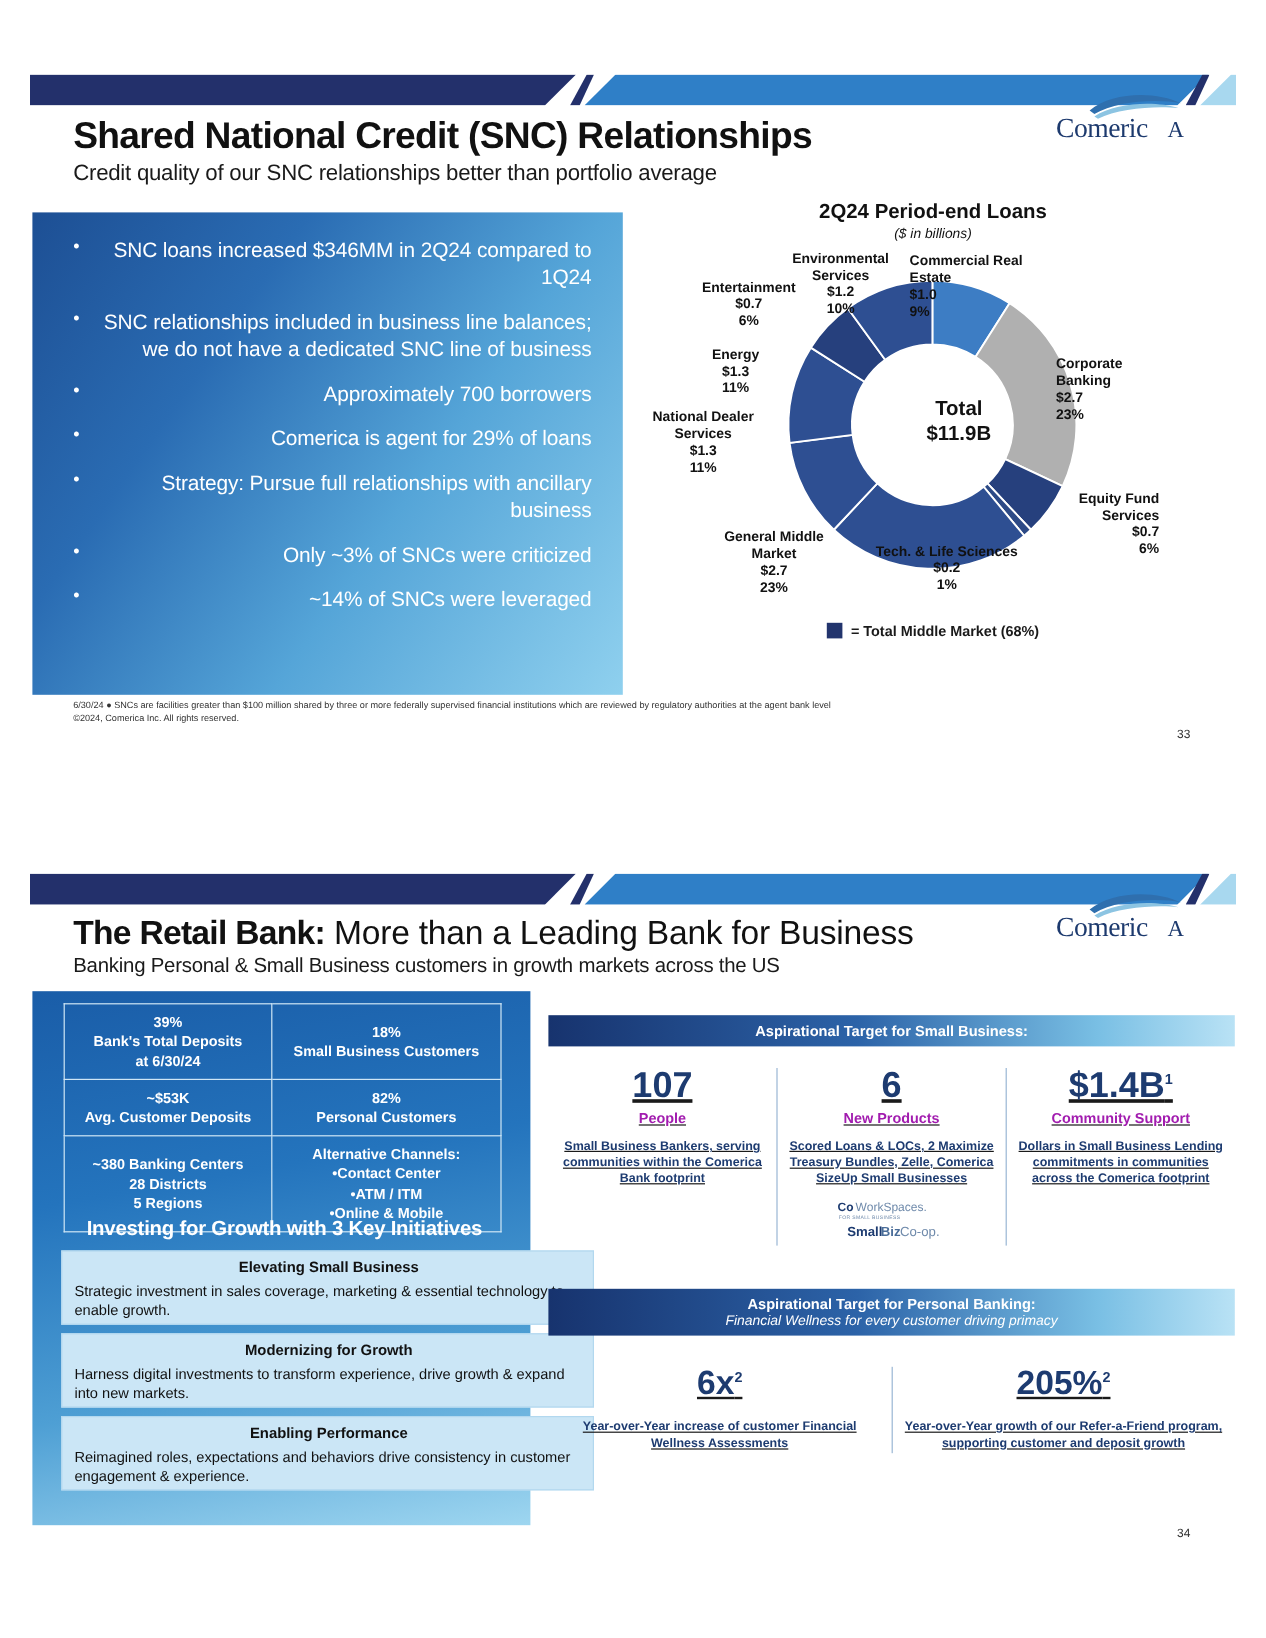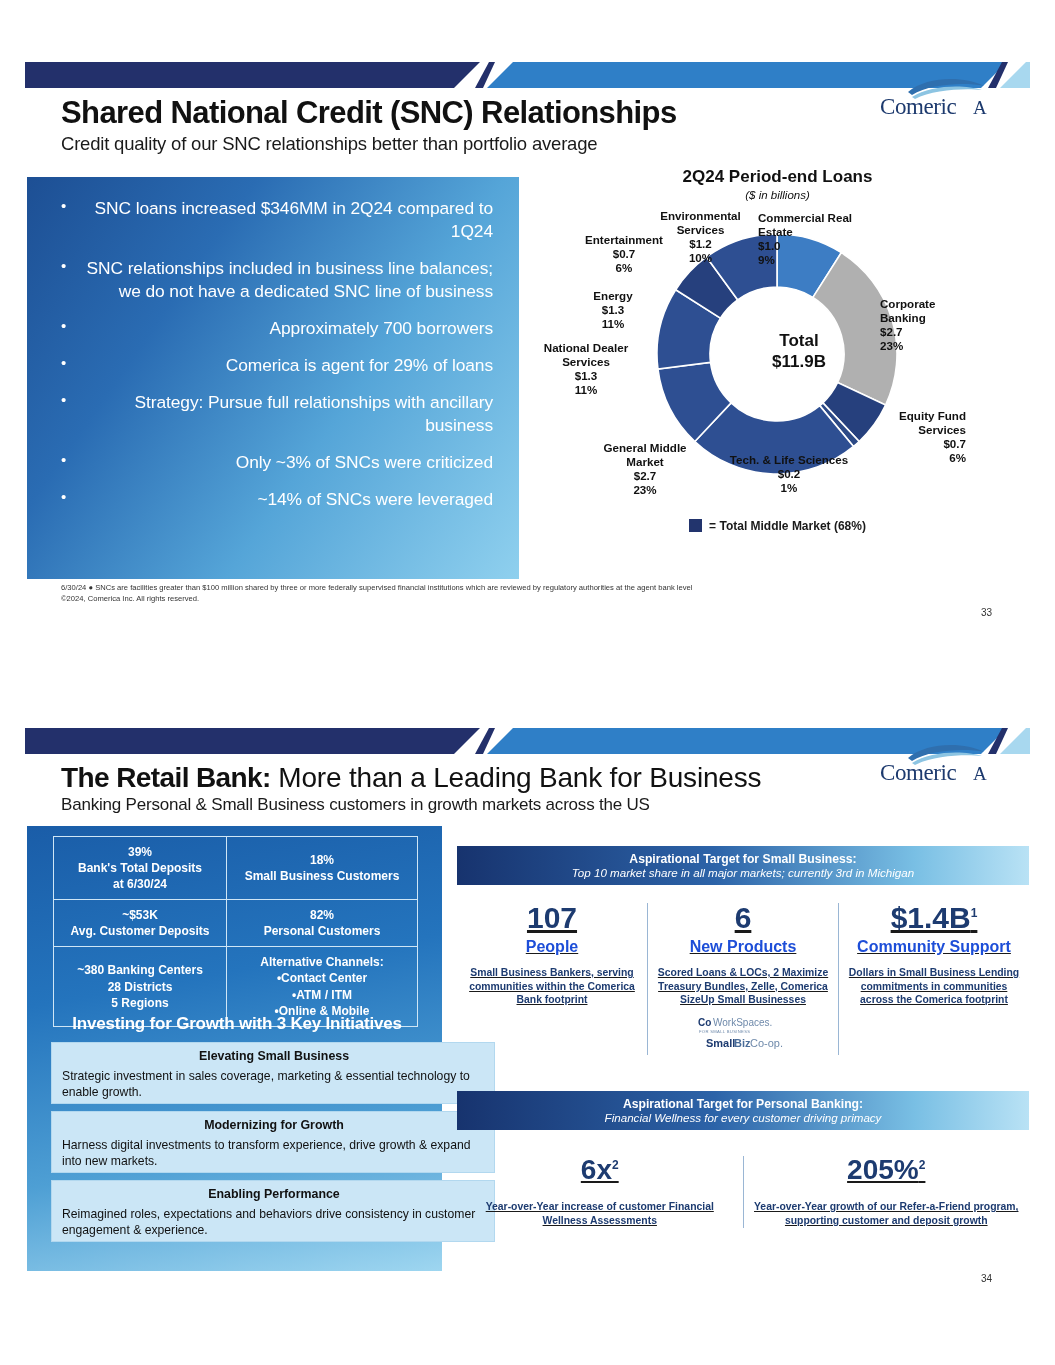--- a/index.html
+++ b/index.html
@@ -82,21 +82,21 @@
   .right-panel{position:absolute;left:432px;top:118px;width:572px;}
   .asp-bar{background:linear-gradient(90deg,#17336e 0%,#2c63a8 45%,#79bfe4 80%,#b9e2f5 100%);
      padding:6px 8px;text-align:center;color:#fff;}
   .asp-t1{font-size:12.2px;font-weight:bold;}
   .asp-t2{font-size:11.6px;font-style:italic;}
   .metrics{display:flex;margin-top:18px;text-decoration:underline;}
   .metric{flex:1;text-align:center;padding:0 8px;}
   .metric + .metric{border-left:1px solid #9ab6d4;}
   .metric .num{font-size:30px;font-weight:bold;color:#1d3b70;line-height:1;}
   .metric .num sup{font-size:12px;}
-  .metric .cap{font-size:16px;font-weight:bold;color:#1d4ed8;margin-top:5px;}
+  .metric .cap{font-size:12px;font-weight:bold;color:#a21caf;margin-top:5px;}
   .metric .desc{font-size:10.4px;font-weight:bold;color:#1d3b70;line-height:1.32;margin-top:10px;}
   .partner-logos{text-align:center;margin-top:8px;}
   .partner-logos svg{vertical-align:middle;}
   .metrics2{display:flex;margin-top:26px;}
   .metrics2 .metric .num{font-size:28px;}
   .metrics2 .metric .desc{margin-top:16px;}
   #asp2{margin-top:36px;}
 </style>
 </head>
 <body>
@@ -297,21 +297,20 @@
       <div class="init-title">Enabling Performance</div>
       <div class="init-body">Reimagined roles, expectations and behaviors drive consistency in customer engagement &amp; experience.</div>
     </div>
 
   </div>
 
   <div class="right-panel">
 
     <div class="asp-bar">
       <div class="asp-t1">Aspirational Target for Small Business:</div>
-      <div class="asp-t2">Top 10 market share in all major markets; currently 3rd in Michigan</div>
     </div>
 
     <div class="metrics">
       <div class="metric">
         <div class="num">107</div>
         <div class="cap">People</div>
         <div class="desc">Small Business Bankers, serving communities within the Comerica Bank footprint</div>
       </div>
       <div class="metric">
         <div class="num">6</div>

